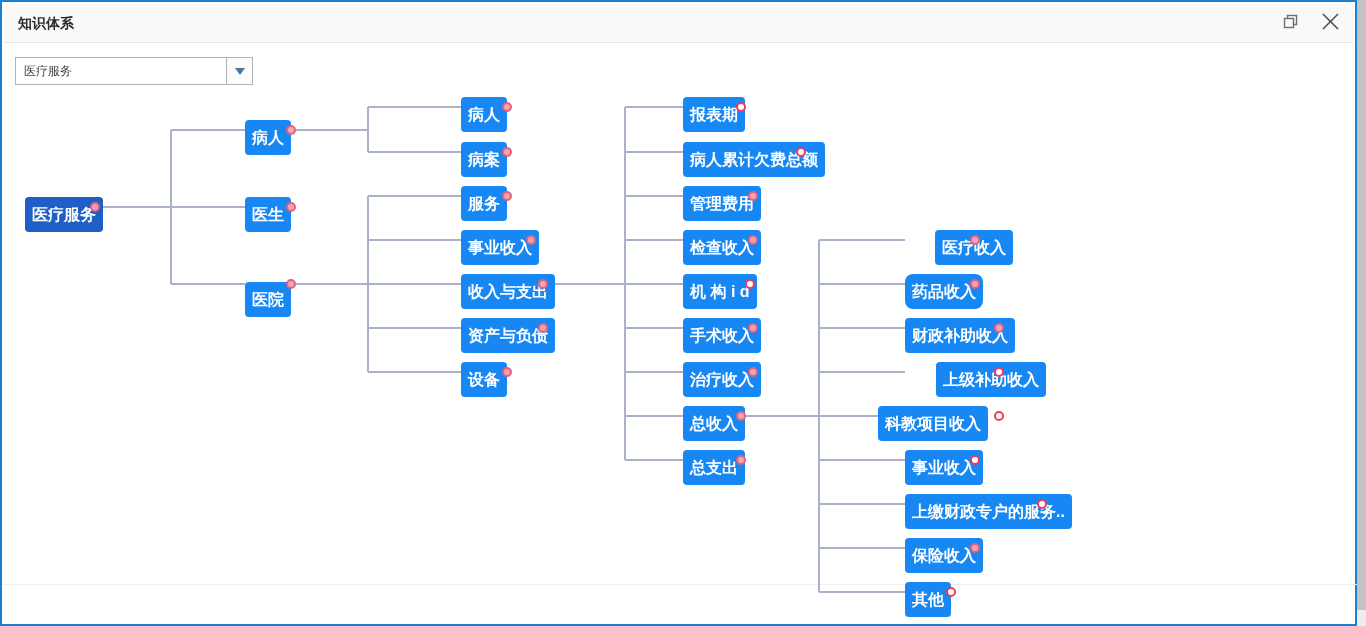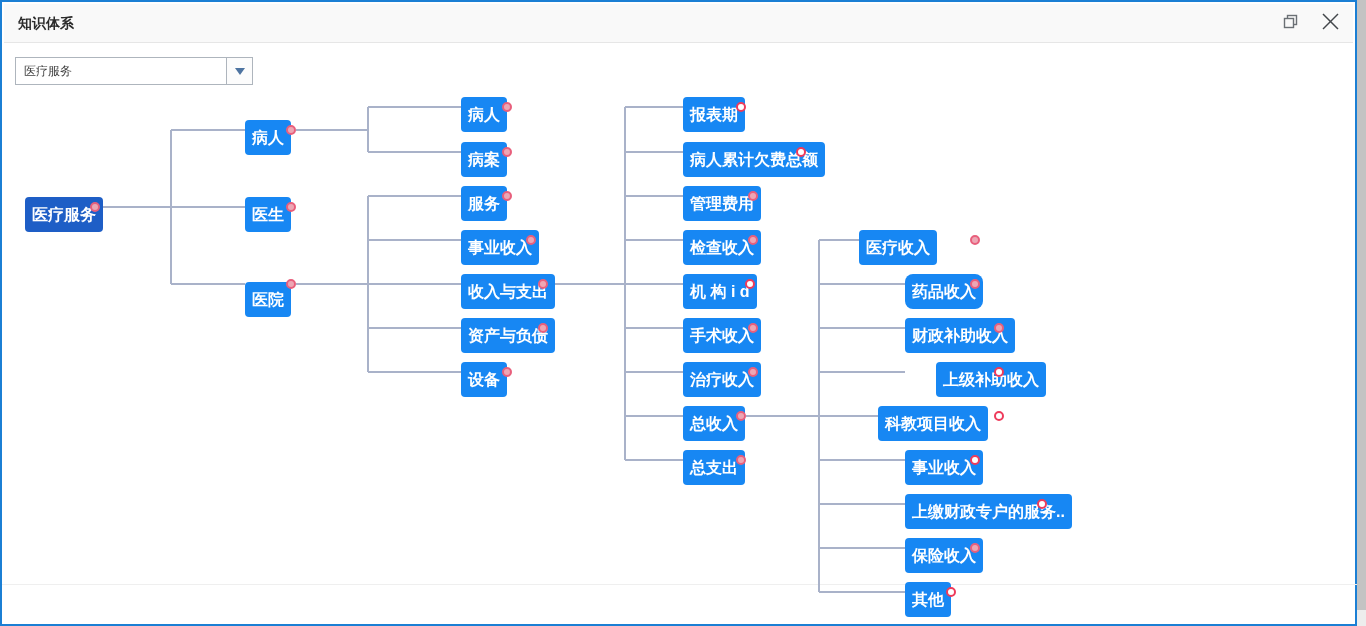--- a/index.html
+++ b/index.html
@@ -142,21 +142,21 @@
         <div class="tree-node" style="left: 681px; top: 272px;">机 构 i d</div>
         <div class="node-dot hollow" style="left: 743px; top: 277px;"></div>
         <div class="tree-node" style="left: 681px; top: 316px;">手术收入</div>
         <div class="node-dot filled" style="left: 746px; top: 321px;"></div>
         <div class="tree-node" style="left: 681px; top: 360px;">治疗收入</div>
         <div class="node-dot filled" style="left: 746px; top: 365px;"></div>
         <div class="tree-node" style="left: 681px; top: 404px;">总收入</div>
         <div class="node-dot filled" style="left: 734px; top: 409px;"></div>
         <div class="tree-node" style="left: 681px; top: 448px;">总支出</div>
         <div class="node-dot filled" style="left: 734px; top: 453px;"></div>
-        <div class="tree-node" style="left: 857px; top: 228px;">医疗收入</div>
+        <div class="tree-node" style="left: 933px; top: 228px;">医疗收入</div>
         <div class="node-dot filled" style="left: 968px; top: 233px;"></div>
         <div class="tree-node" style="left: 903px; top: 272px; border-radius: 8px;">药品收入</div>
         <div class="node-dot filled" style="left: 968px; top: 277px;"></div>
         <div class="tree-node" style="left: 903px; top: 316px;">财政补助收入</div>
         <div class="node-dot filled" style="left: 992px; top: 321px;"></div>
         <div class="tree-node" style="left: 934px; top: 360px;">上级补助收入</div>
         <div class="node-dot hollow" style="left: 992px; top: 365px;"></div>
         <div class="tree-node" style="left: 876px; top: 404px;">科教项目收入</div>
         <div class="node-dot hollow" style="left: 992px; top: 409px;"></div>
         <div class="tree-node" style="left: 903px; top: 448px;">事业收入</div>

